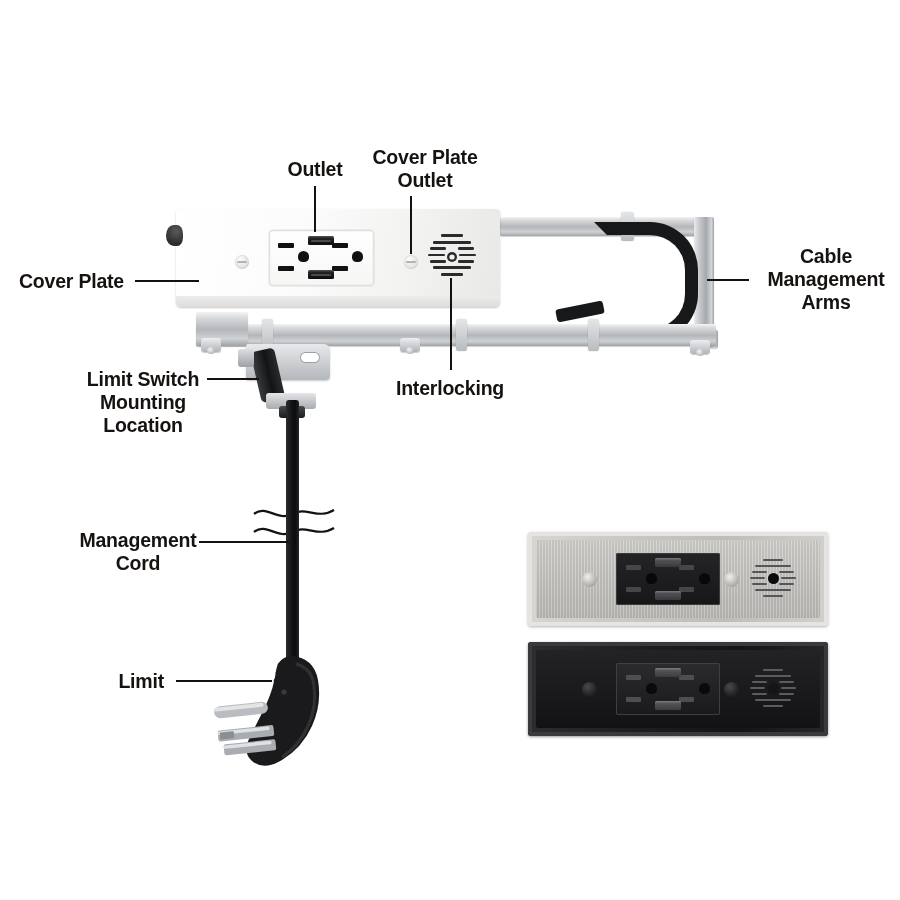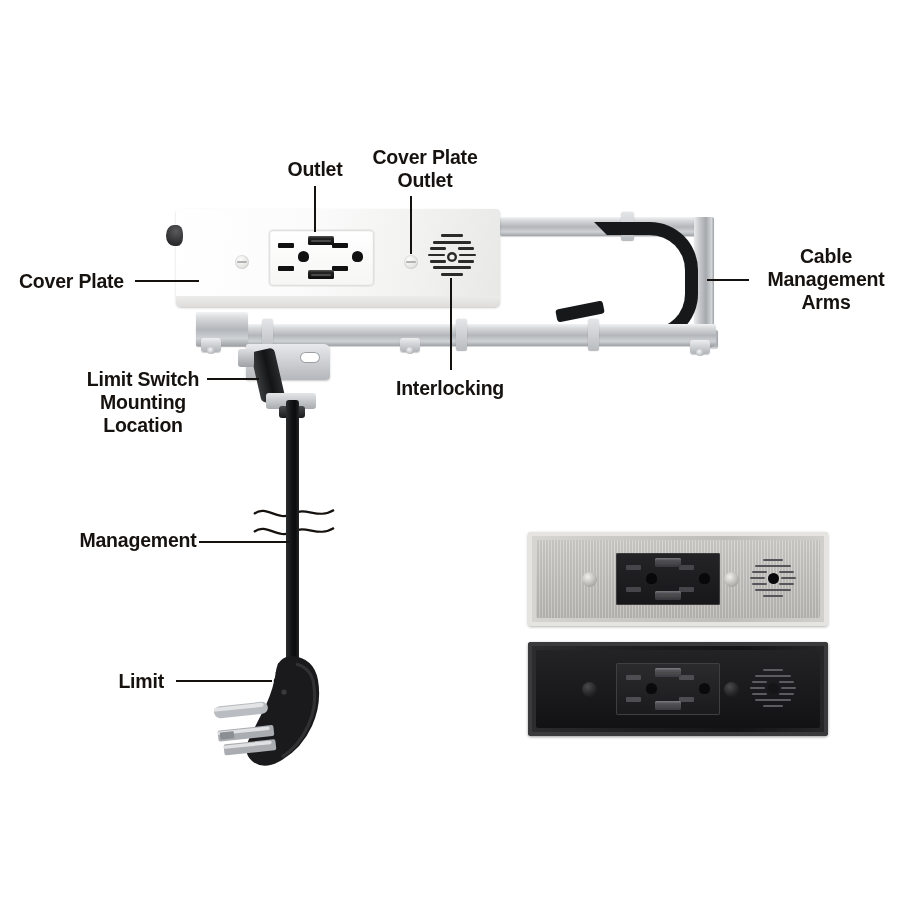--- a/index.html
+++ b/index.html
@@ -227,20 +227,21 @@
 
   <div class="lbl c" style="left:52px;top:391px;width:182px;">Mounting</div>
   <div class="lbl c" style="left:52px;top:368px;width:182px;">Limit Switch</div>
   <div class="lbl c" style="left:52px;top:414px;width:182px;">Location</div>
   <div class="leader h" style="left:207px;top:378px;width:52px;"></div>
 
   <div class="lbl c" style="left:370px;top:377px;width:160px;">Interlocking</div>
   <div class="leader v" style="left:450px;top:278px;height:92px;"></div>
 
   <div class="lbl c" style="left:66px;top:529px;width:144px;">Management</div>
+  <div class="lbl c" style="left:66px;top:552px;width:144px;">Cord</div>
   <div class="leader h" style="left:199px;top:541px;width:90px;"></div>
 
   <div class="lbl r" style="left:52px;top:670px;width:112px;">Limit</div>
   <div class="leader h" style="left:176px;top:680px;width:96px;"></div>
 
   <div id="finishes">
 
     <div class="fplate fp-steel">
       <div class="finner"></div>
       <div class="fscrew" style="left:54px;top:40px;background:radial-gradient(circle at 38% 32%,#f2f0ec,#b6b4b0 60%,#8e8c88);"></div>

